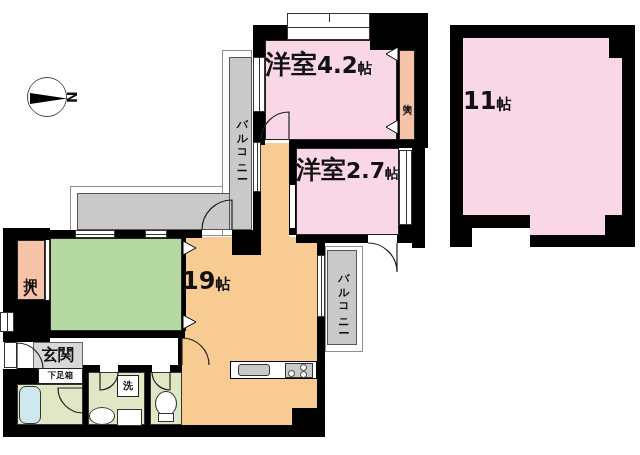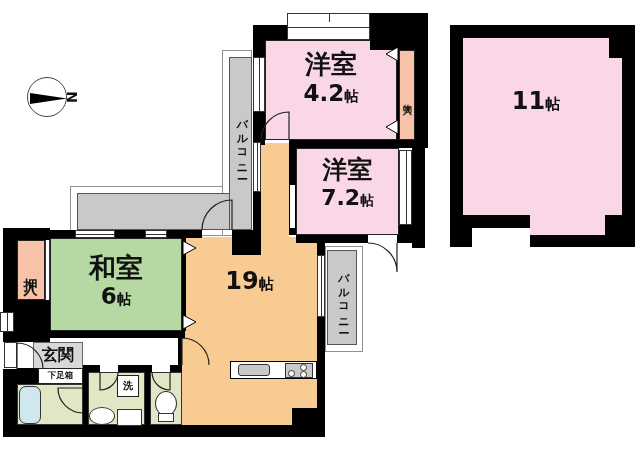--- a/index.html
+++ b/index.html
@@ -12,21 +12,21 @@
   .winV{background:#fff;border:1px solid #333}
   .winV:after{content:"";position:absolute;top:0;bottom:0;left:50%;border-left:1px solid #333}
   .rail{background:#fff;border:1px solid #909090}
   .slab{background:var(--balcony_gray,#c9c9c9);border:1px solid #555}
   .fill{border:1px solid #222}
   .pink{background:var(--room_pink,#f9d7e7)}
   .salmon{background:var(--closet_salmon,#f6c2a8)}
   .green{background:var(--tatami_green,#b6d9a3)}
   .orange{background:var(--ldk_orange,#f8cb92)}
   .bathg{background:var(--bath_green,#e0e7c5);border:1px solid #333}
-  .lab{display:flex;flex-direction:column;align-items:center;text-align:center;line-height:1.15}
+  .lab{display:flex;flex-direction:row;align-items:center;text-align:center;line-height:1.15}
   .lab .name{font-weight:600}
   .lab .size{font-weight:600}
   .unit{font-size:0.62em;font-weight:600}
   .vtext{writing-mode:vertical-rl;display:flex;align-items:center;justify-content:center;
          letter-spacing:3px;font-weight:600}
   .small{font-size:9px;font-weight:700}
   svg{pointer-events:none}
 </style>
 </head>
 <body>
@@ -137,25 +137,21 @@
   <div class="a" style="left:89px;top:407px;width:26px;height:18px;background:#fff;border:1px solid #333;border-radius:50%"></div>
   <div class="a" style="left:155px;top:391px;width:22px;height:25px;background:#fff;border:1px solid #333;border-radius:50%"></div>
   <div class="a" style="left:158px;top:413px;width:16px;height:9px;background:#fff;border:1px solid #333"></div>
 
   <div class="a lab" style="left:265px;top:50px;width:132px">
     <span class="name" style="font-size:26px">洋室</span>
     <span class="size" style="font-size:23px"><span>4.2</span><span class="unit">帖</span></span>
   </div>
   <div class="a lab" style="left:296px;top:156px;width:103px">
     <span class="name" style="font-size:25px">洋室</span>
-    <span class="size" style="font-size:22px"><span>7.2</span><span class="unit">帖</span></span>
-  </div>
-  <div class="a lab" style="left:50px;top:252px;width:132px">
-    <span class="name" style="font-size:27px">和室</span>
-    <span class="size" style="font-size:23px"><span>6</span><span class="unit">帖</span></span>
+    <span class="size" style="font-size:22px"><span>2.7</span><span class="unit">帖</span></span>
   </div>
   <div class="a lab" style="left:182px;top:268px;width:135px">
     <span class="size" style="font-size:24px"><span>19</span><span class="unit">帖</span></span>
   </div>
   <div class="a" style="left:33px;top:345px;width:50px;text-align:center;font-size:16px;font-weight:600">玄関</div>
   <div class="a vtext" style="left:19px;top:243px;width:24px;height:54px;font-size:14px">押入</div>
   <div class="a vtext" style="left:400px;top:75px;width:14px;height:46px;font-size:9px;letter-spacing:1px">物入</div>
 
   <svg class="a" style="left:0;top:0" width="640" height="455" viewBox="0 0 640 455">
     <path d="M289 140 L289 112 A28 28 0 0 0 261 140" fill="none" stroke="#222" stroke-width="1.2"></path>

